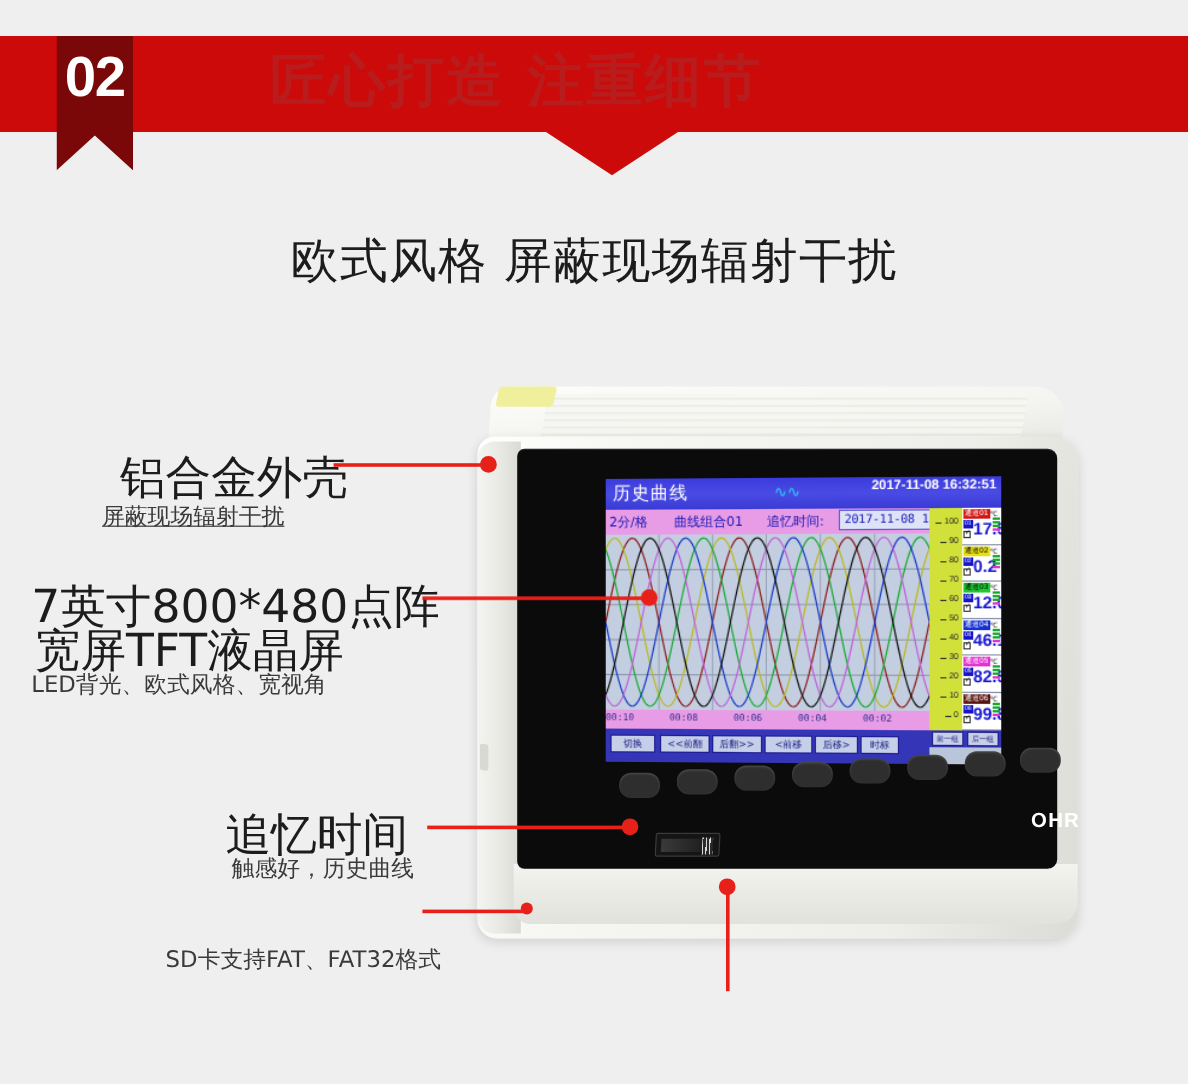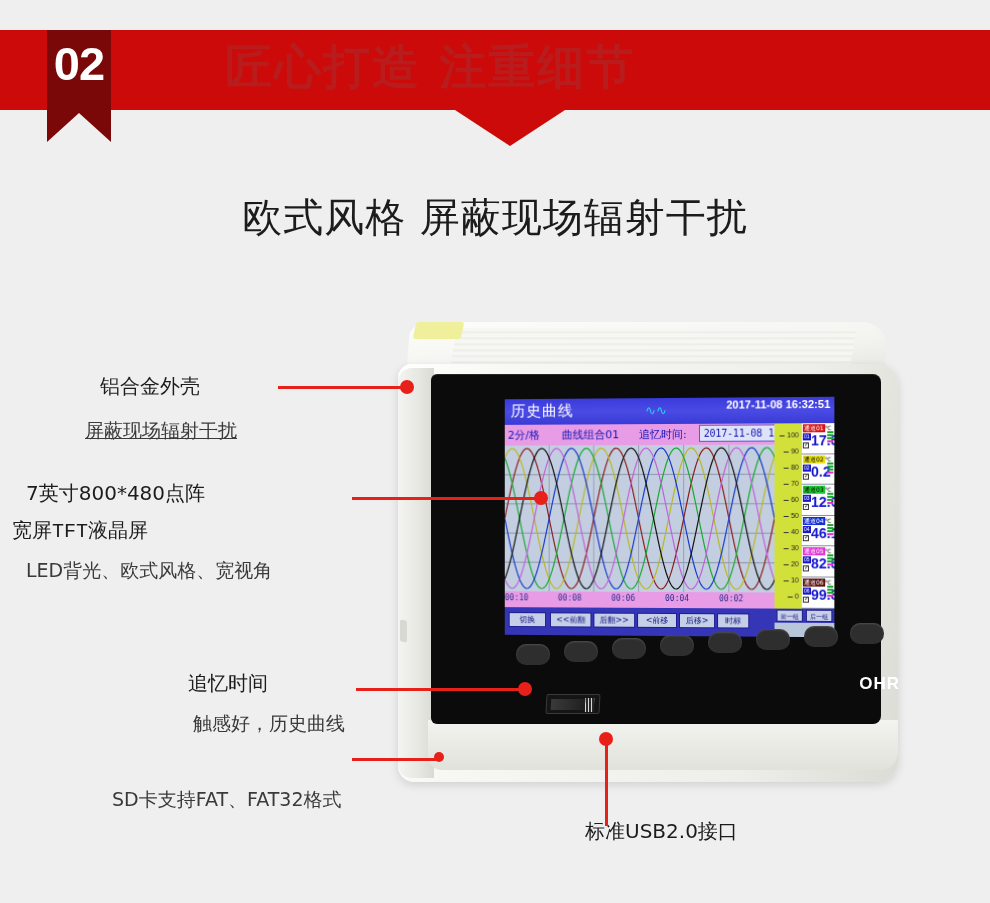--- a/index.html
+++ b/index.html
@@ -219,21 +219,21 @@
   .usb-pins{
     position:absolute; right:5px; top:3px; width:9px; height:14px;
     background: repeating-linear-gradient(90deg,#d8d8d8 0 1px,#2a2a2a 1px 3px);
   }
   .sd-slot{
     position:absolute; left:2px; top:252px; width:7px; height:22px;
     background:#d9d9d3; border-radius:2px; transform:skewY(8deg);
   }
 
   
-  .cal-title { position: absolute; color: #1c1c1c; font-size: 20px; white-space: nowrap;
+  .cal-title { position: absolute; color: #1c1c1c; font-size: 38px; white-space: nowrap;
     font-family: "DejaVu Sans", sans-serif; }
   .cal-sub { position: absolute; color: #3a3a3a; font-size: 19px; white-space: nowrap;
     font-family: "DejaVu Sans", sans-serif; }
   .lead { position: absolute; background: #e8201a; height: 3px; }
   .lead-v { position: absolute; background: #e8201a; width: 3px; }
   .dot { position: absolute; width: 14px; height: 14px; border-radius: 50%; background: #e8201a; }
 </style>
 </head>
 <body>
 
@@ -424,31 +424,30 @@
       </div>
     <div class="ohr-logo">OHR</div>
   </div>
 
   <div class="cal-title" style="left:100px; top:373px;">铝合金外壳</div>
   <div class="cal-sub" style="left:85px; top:418px;text-decoration:underline;">屏蔽现场辐射干扰</div>
   <div class="lead" style="left:278px; top:386px; width:128px;"></div>
   <div class="dot" style="left:400px; top:380px;"></div>
 
   <div class="cal-title" style="left:26px; top:480px;">7英寸800*480点阵</div>
-  <div class="cal-title" style="left:12px; top:517px;font-family:Liberation Mono, monospace;">宽屏TFT液晶屏</div>
+  <div class="cal-title" style="left:29px; top:517px;">宽屏TFT液晶屏</div>
   <div class="cal-sub" style="left:26px; top:558px;">LED背光、欧式风格、宽视角</div>
   <div class="lead" style="left:352px; top:497px; width:190px;"></div>
   <div class="dot" style="left:534px; top:491px;"></div>
 
   <div class="cal-title" style="left:188px; top:670px;">追忆时间</div>
   <div class="cal-sub" style="left:193px; top:711px;">触感好，历史曲线</div>
   <div class="lead" style="left:356px; top:688px; width:168px;"></div>
   <div class="dot" style="left:518px; top:682px;"></div>
 
-  <div class="cal-sub" style="left:112px; top:787px;text-align:right;">SD卡支持FAT、FAT32格式</div>
+  <div class="cal-sub" style="left:138px; top:787px;text-align:right;">SD卡支持FAT、FAT32格式</div>
   <div class="lead" style="left:352px; top:758px; width:88px;"></div>
   <div class="dot" style="left:434px; top:752px; width:10px; height:10px;"></div>
 
-  <div class="cal-title" style="left:585px; top:818px;">标准USB2.0接口</div>
   <div class="lead-v" style="left:605px; top:740px; height:86px;"></div>
   <div class="dot" style="left:599px; top:732px;"></div>
 
 </div>
 
 </body></html>

